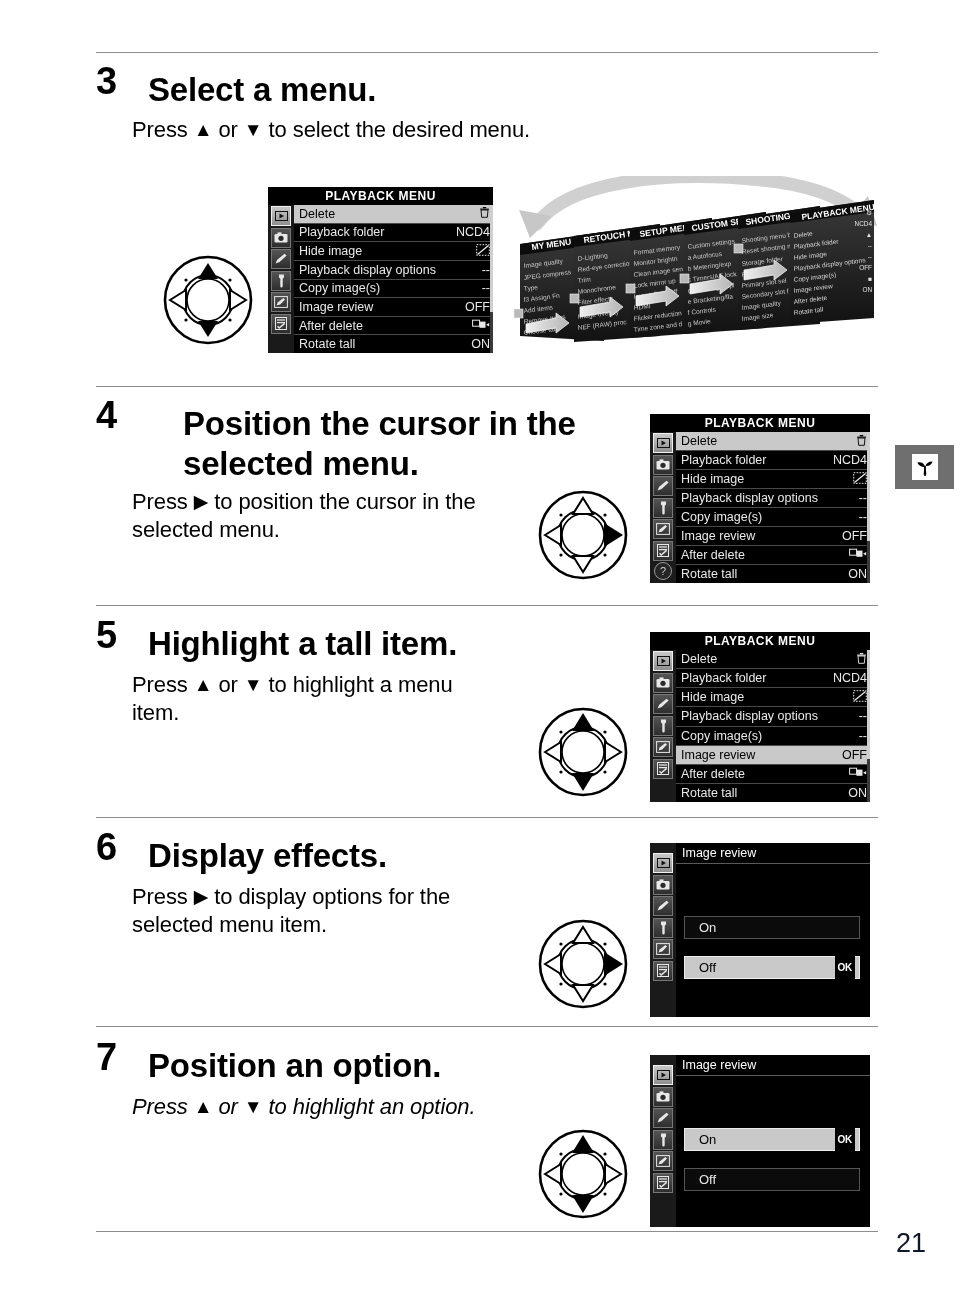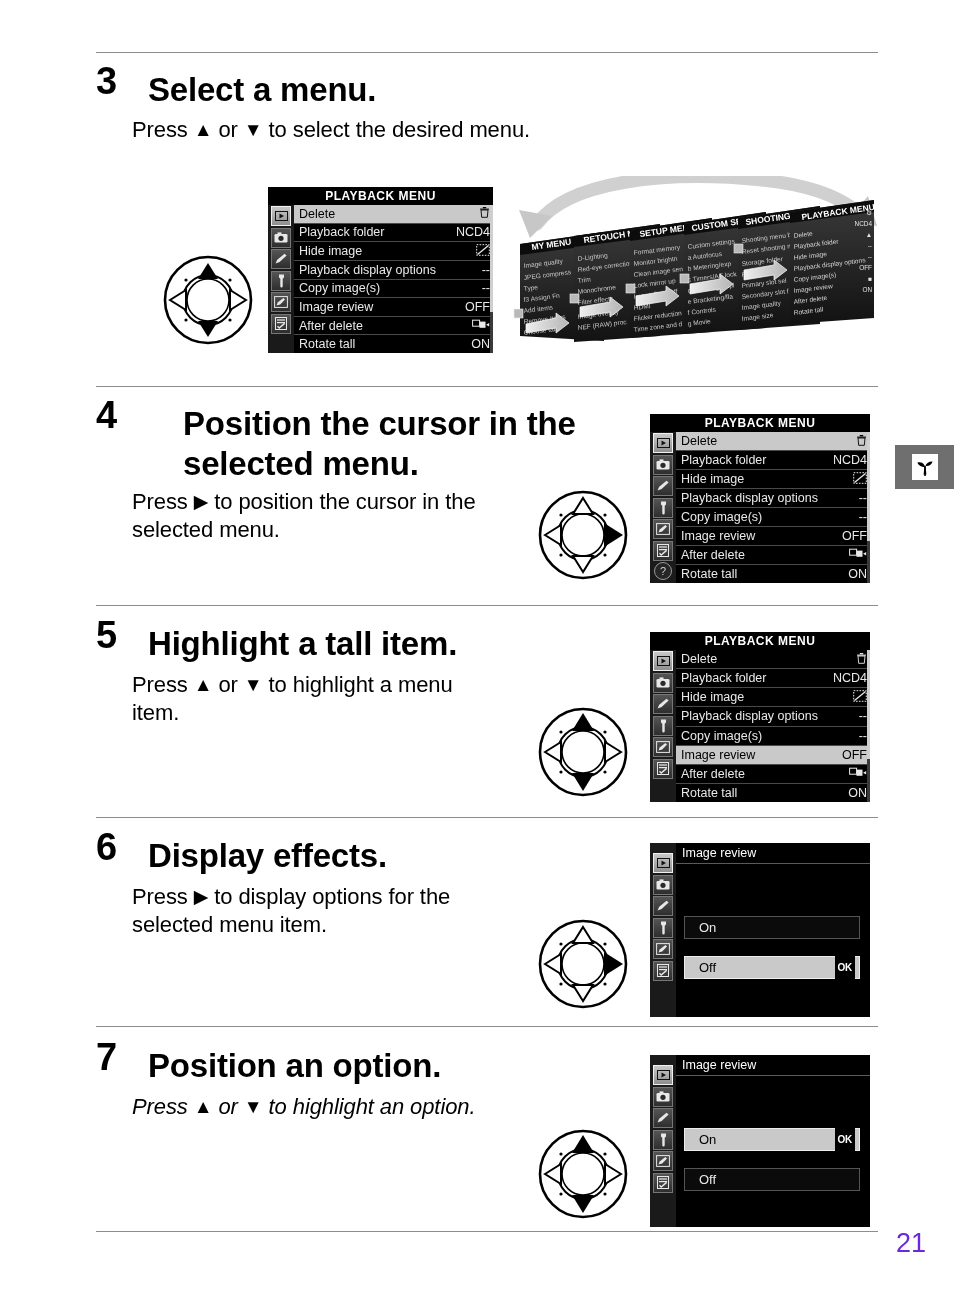--- a/index.html
+++ b/index.html
@@ -120,21 +120,21 @@
   .tab-marker {
     position:absolute; background:#6f6f6f;
     display:flex; align-items:center; justify-content:center;
   }
   .tab-marker .plate {
     background:#fff; display:flex; align-items:center; justify-content:center;
   }
 
   
   .page-num {
-    position:absolute; font-size:27px; color:#6d28d9;
+    position:absolute; font-size:27px; color:#0f172a;
   }
 </style>
 </head>
 <body>
 
 <div class="page">
 
   <div class="rule" style="top:52px;"></div>
   <div class="rule" style="top:386px;"></div>
   <div class="rule" style="top:605px;"></div>

